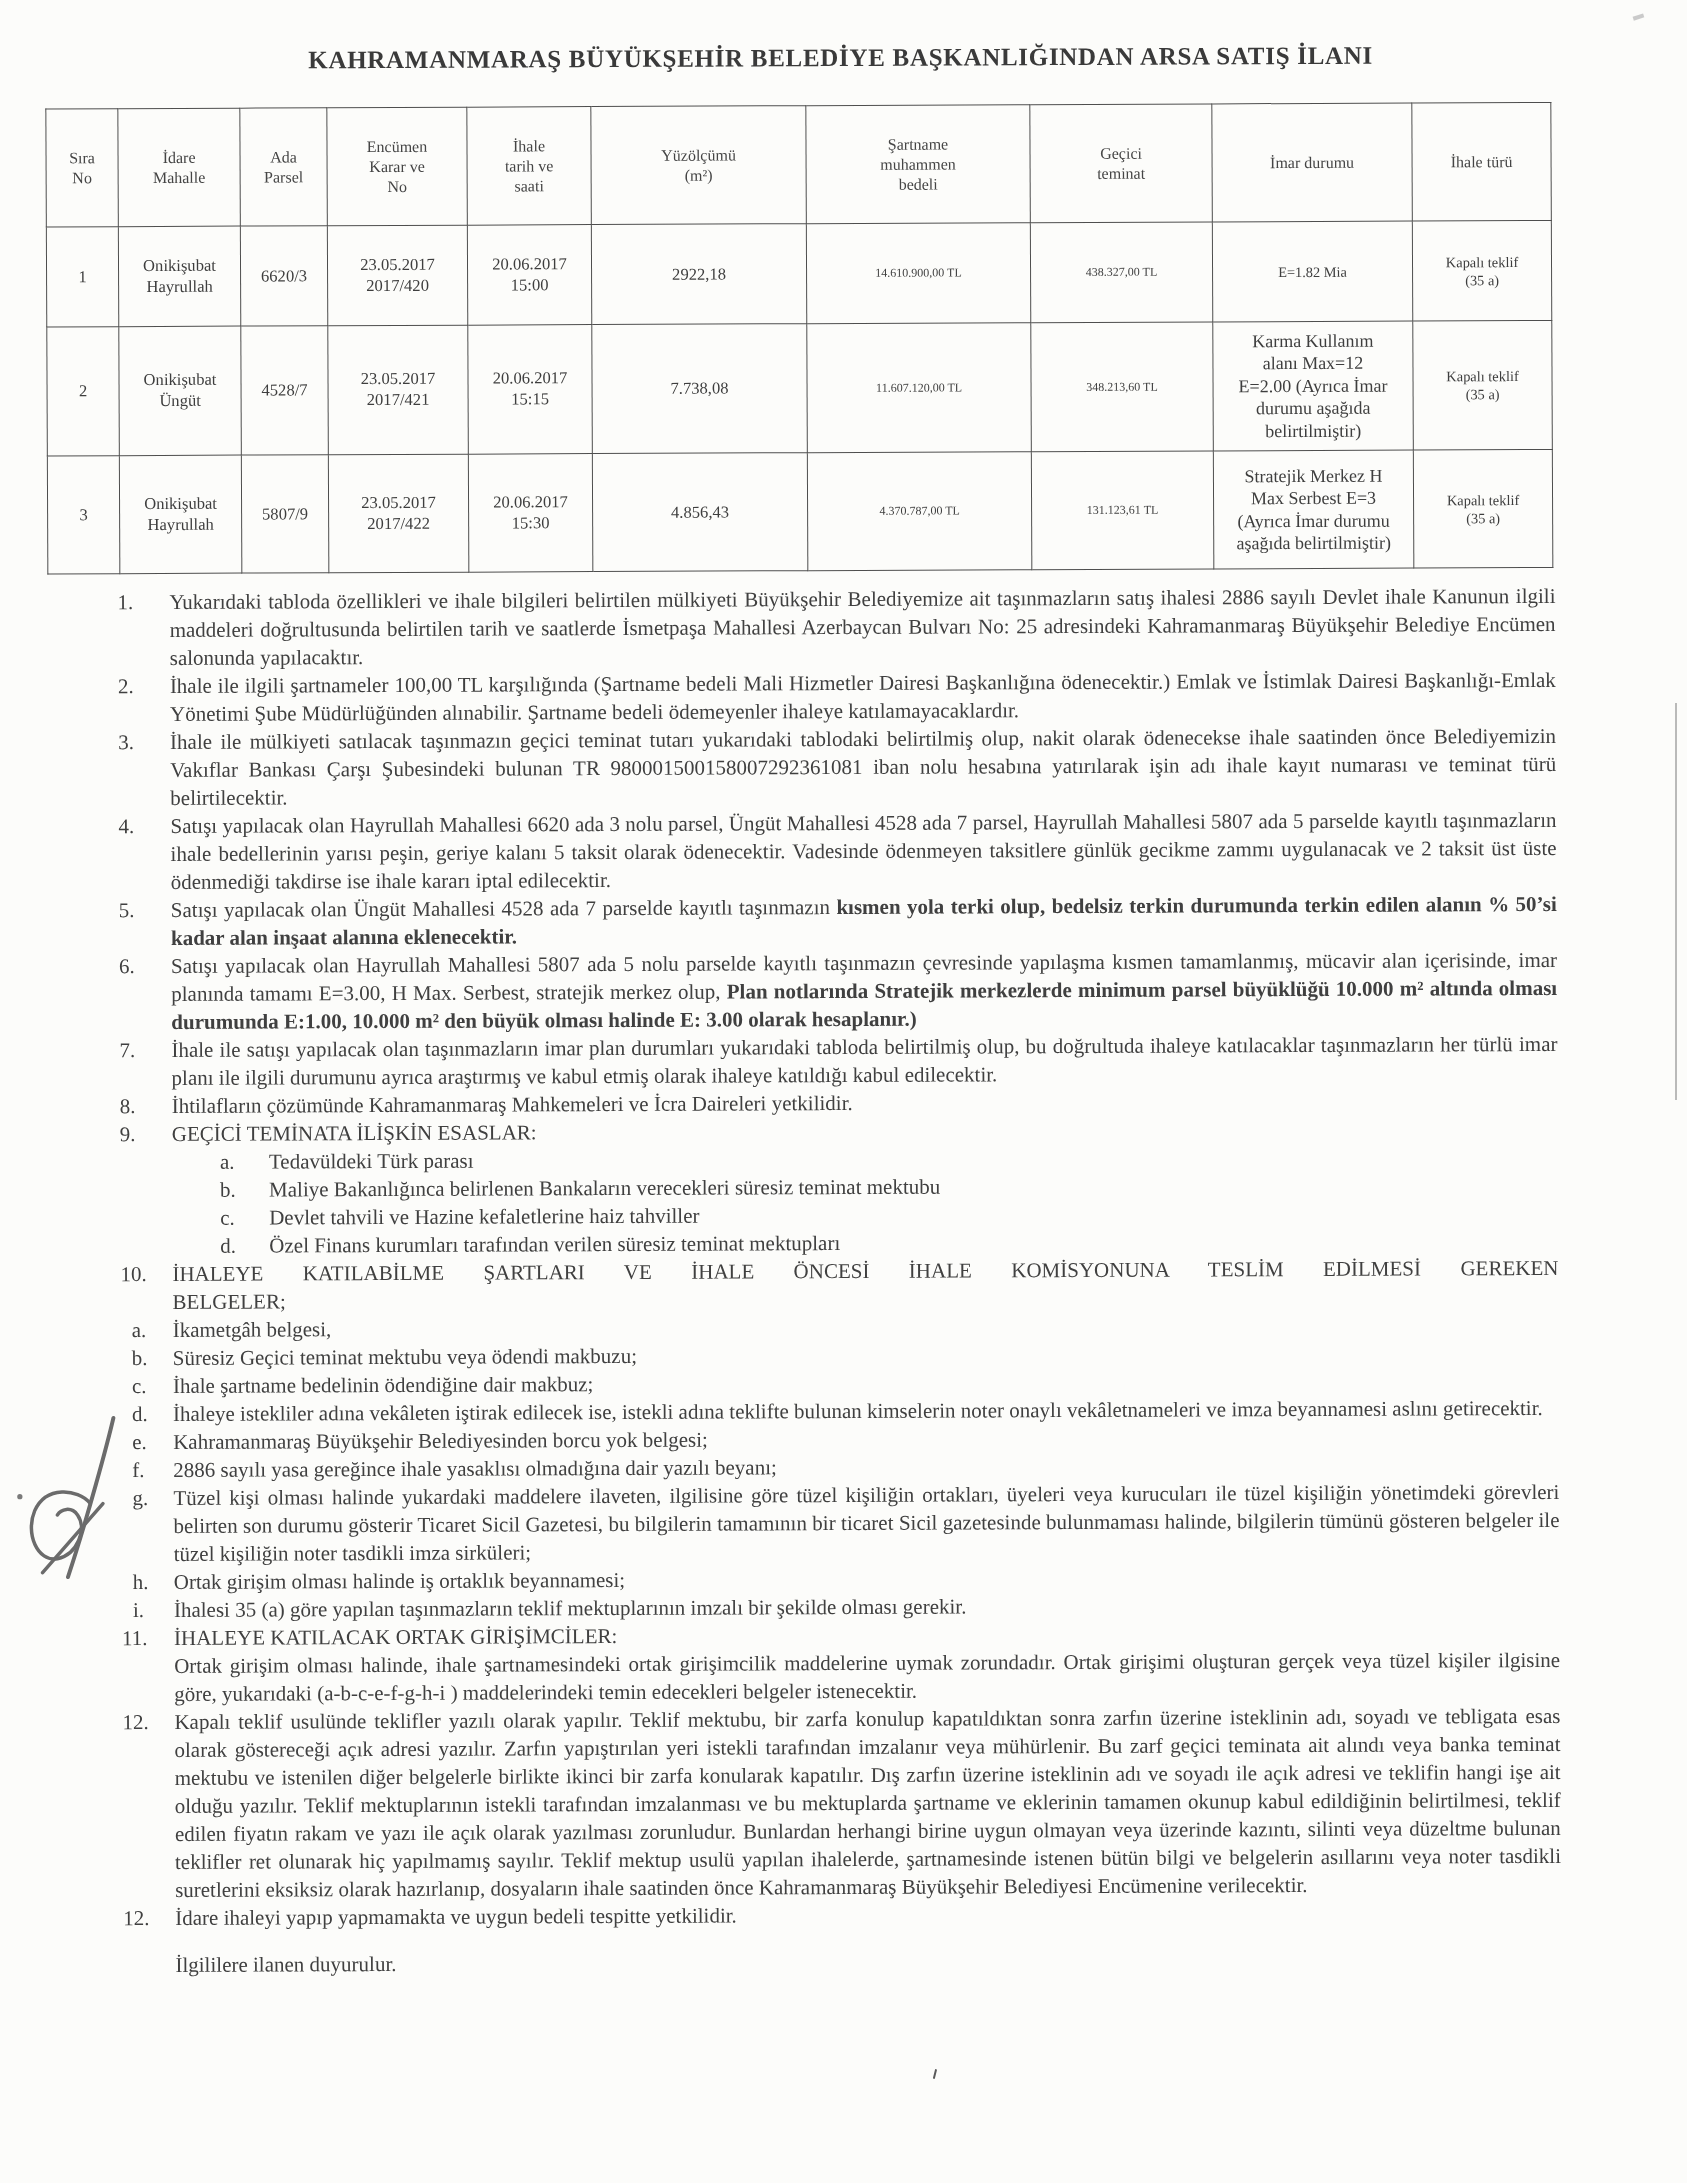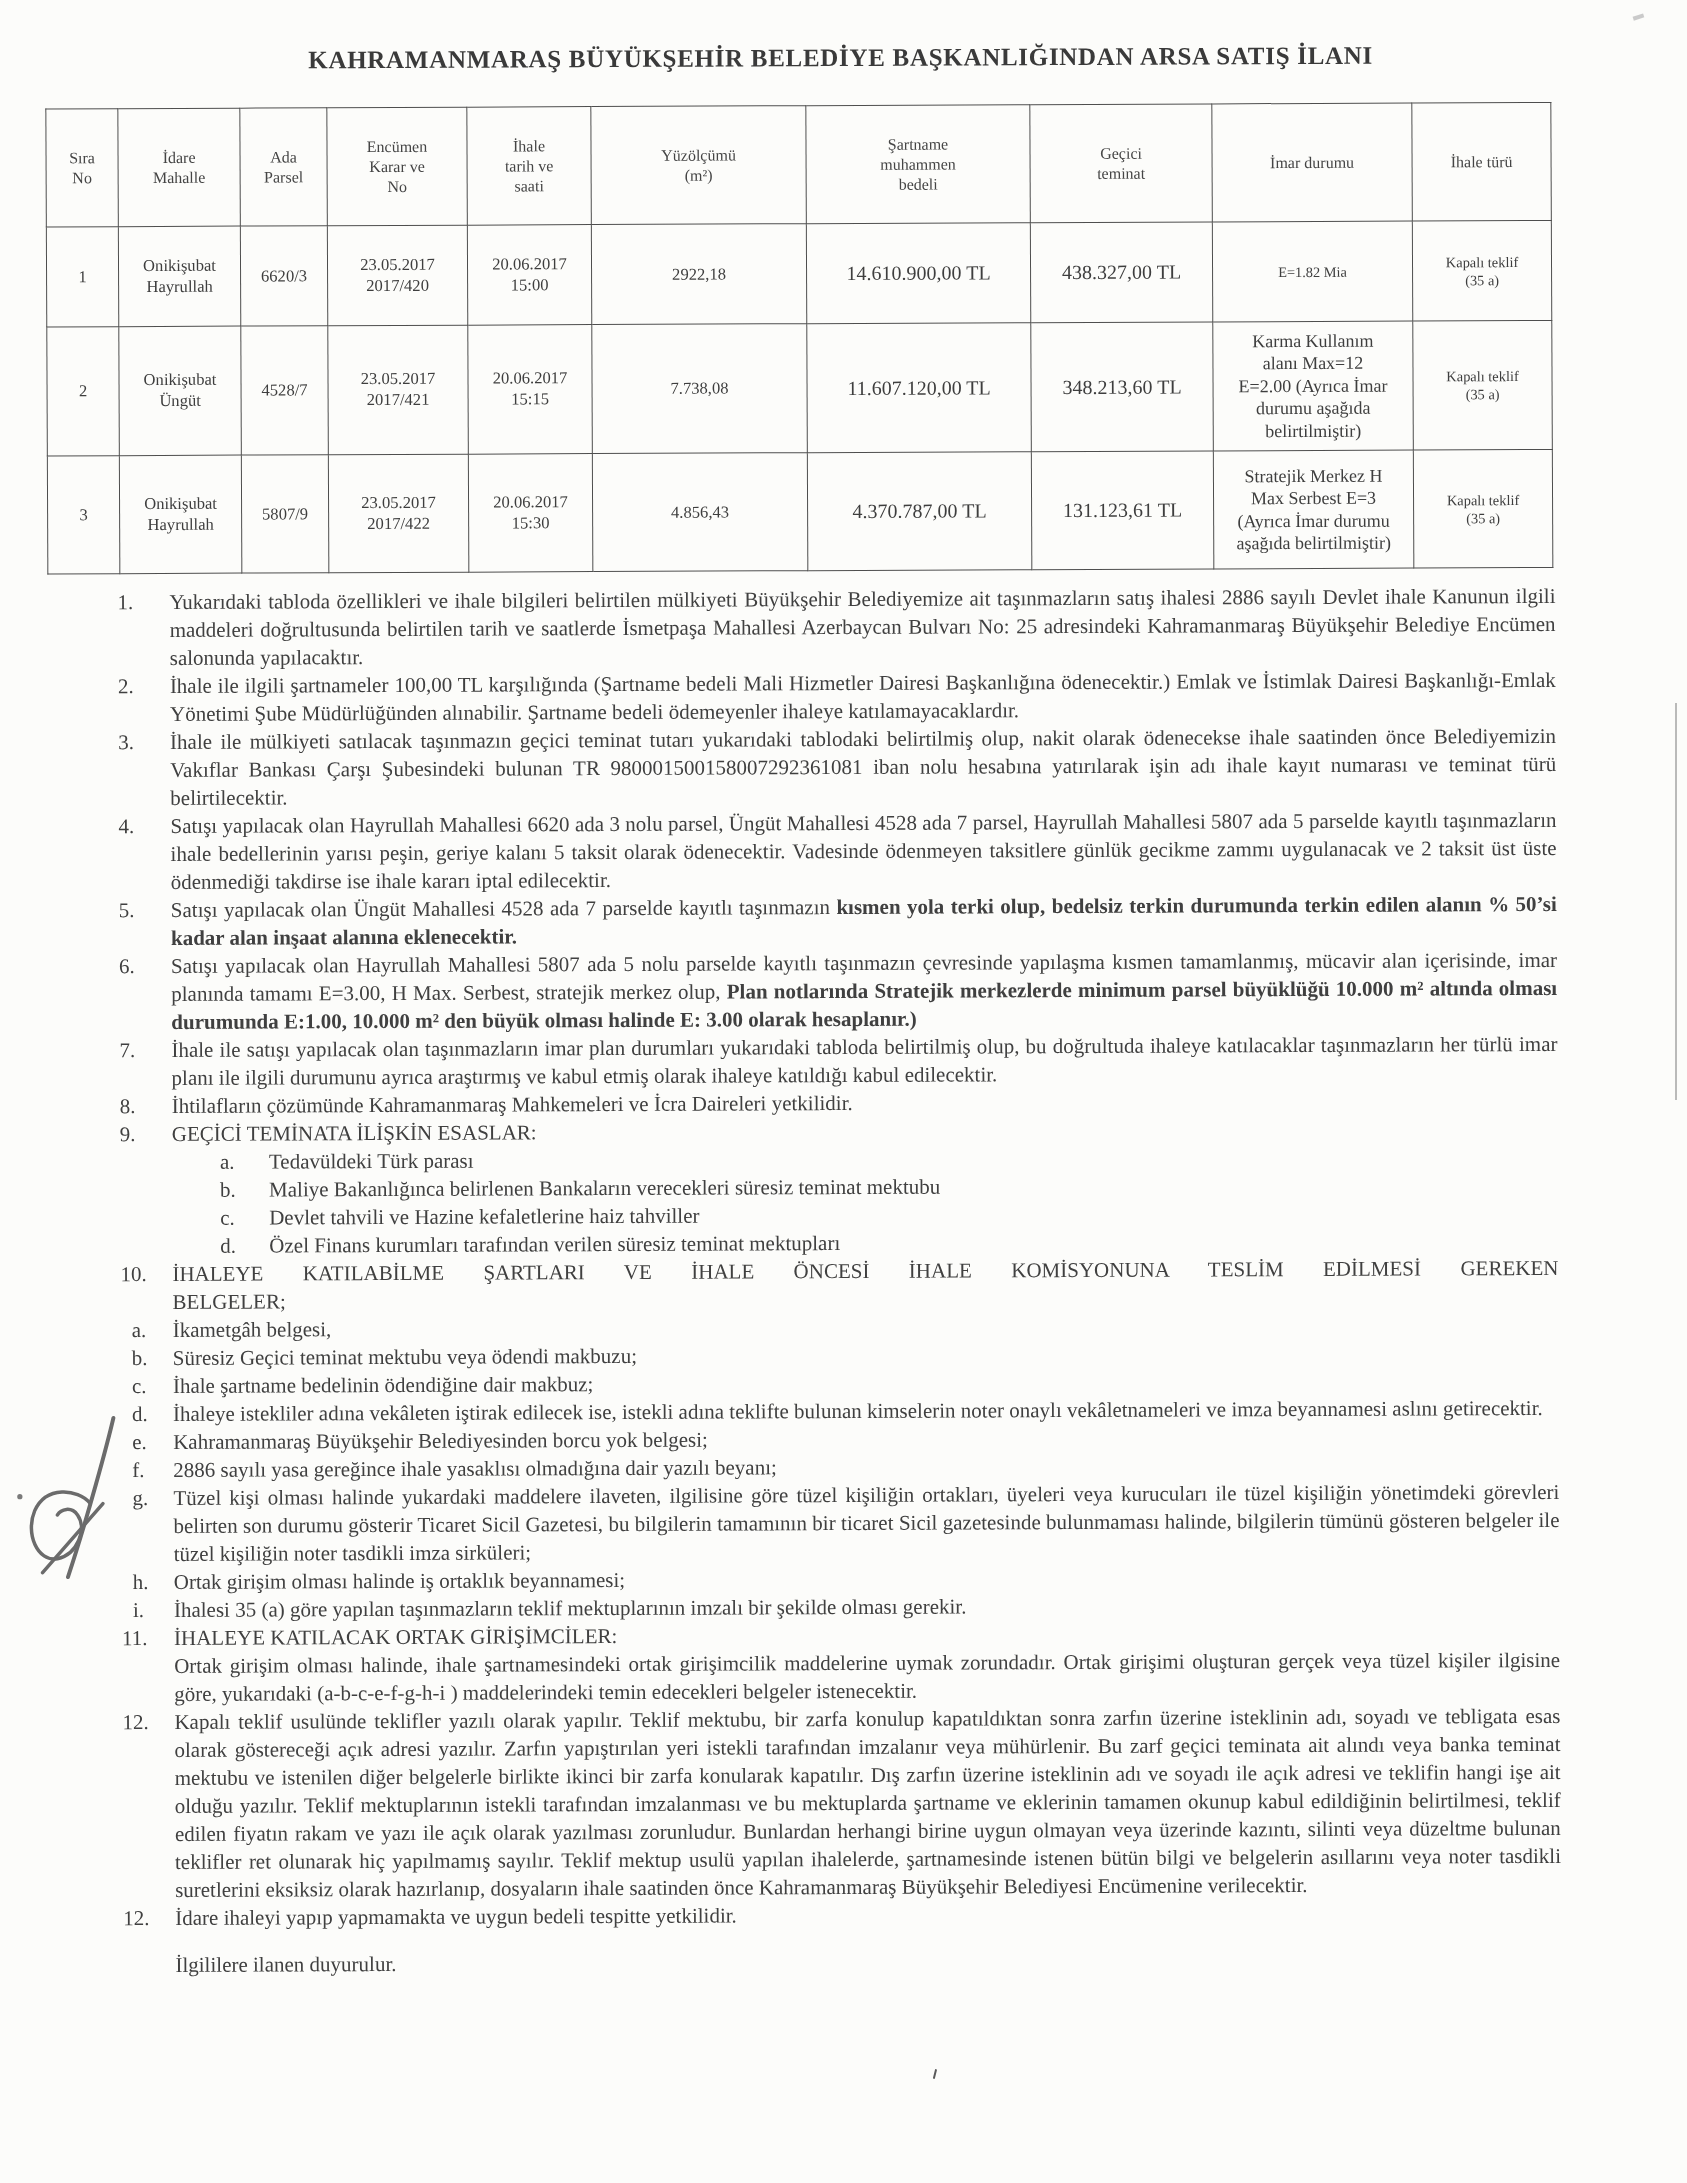--- a/index.html
+++ b/index.html
@@ -22,21 +22,21 @@
     padding:1.7px 2.6px;font-weight:normal;overflow:hidden;
   }
   table.sale{border:1.7px solid #4a4a4a;}
   tr.hrow{height:118px;}
   tr.r1{height:100px;}
   tr.r2{height:129px;}
   tr.r3{height:118px;}
   th div, td div{line-height:1.25;}
   .hcell{font-weight:bold;font-size:16px;color:#454545;}
   .dcell{font-size:16.6px;}
-  .money{font-size:20px;}
+  .money{font-size:12px;}
   .imarcell{font-size:18px;line-height:15px;}
   .turcell{font-size:14.4px;}
   .content{
     margin:14px 131px 0 118px;
     font-size:21px;line-height:28px;text-align:justify;color:#404040;
   }
   .item{display:flex;}
   .item .num{flex:0 0 52px;}
   .item .txt{flex:1 1 auto;text-align:justify;}
   .item.sub9{margin-left:100px;}

